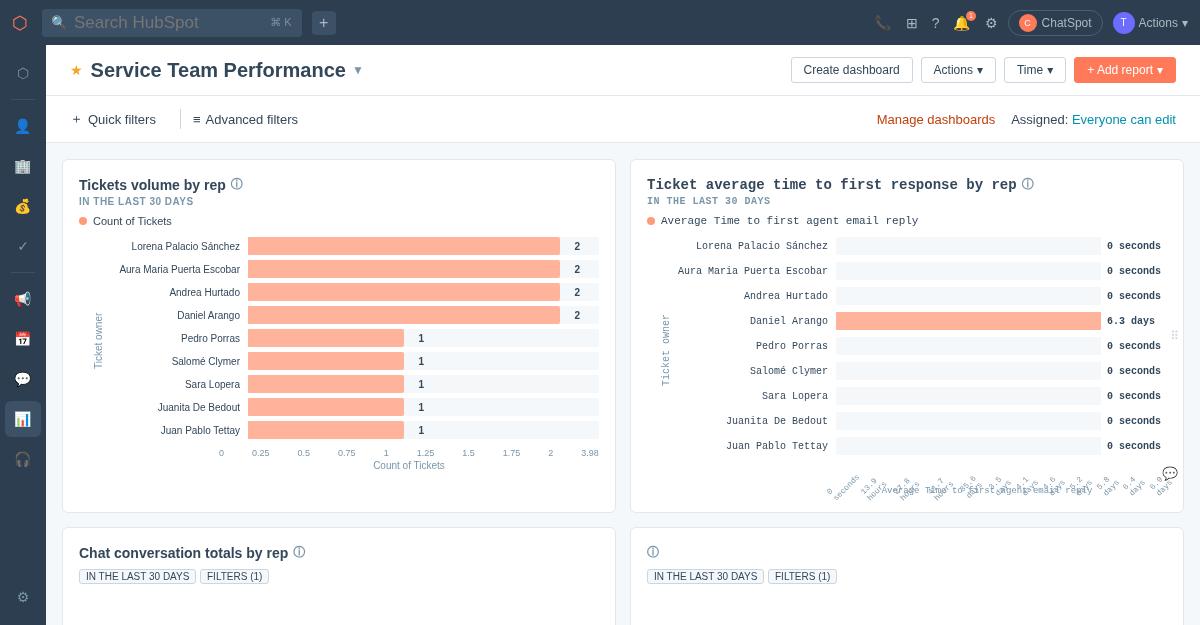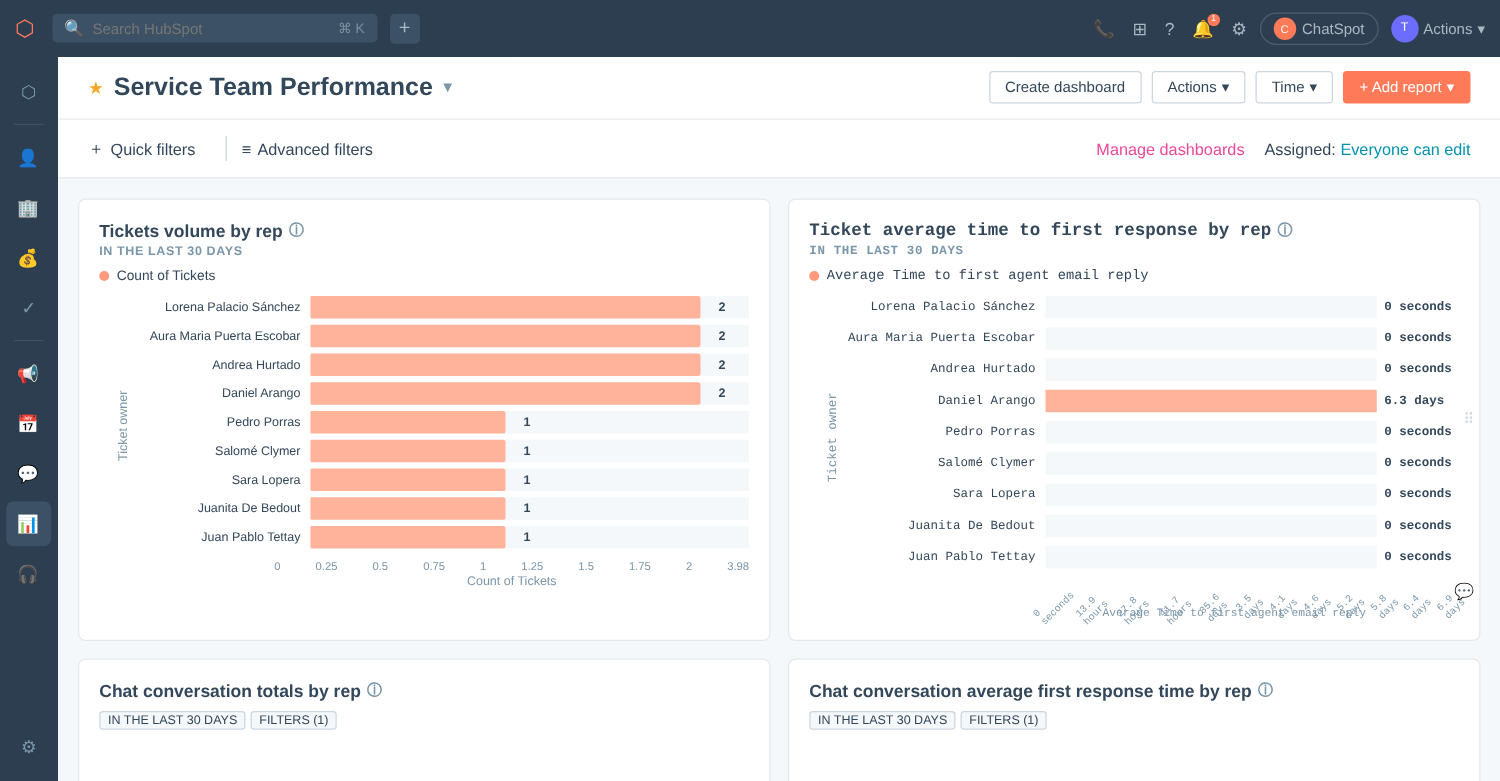--- a/index.html
+++ b/index.html
@@ -20,21 +20,21 @@
       background: #3d5166;
       border-radius: 4px;
       display: flex; align-items: center;
       padding: 4px 10px;
       gap: 6px;
       flex: 0 0 260px;
       color: #aab8c2;
       font-size: 13px;
     }
     .search-bar input {
-      background: none; border: none; outline: none; color: #bef264; font-size: 12px; width: 150px;
+      background: none; border: none; outline: none; color: #bef264; font-size: 17px; width: 150px;
     }
     .search-shortcut { font-size: 11px; color: #7a8fa0; margin-left: auto; }
     .nav-plus { background: #3d5166; border: none; color: #aab8c2; border-radius: 4px; width: 24px; height: 24px; cursor: pointer; font-size: 16px; display:flex; align-items:center; justify-content:center; }
     .nav-spacer { flex: 1; }
     .nav-icons { display: flex; align-items: center; gap: 14px; }
     .nav-icon { color: #aab8c2; font-size: 14px; cursor: pointer; position: relative; }
     .nav-badge { position: absolute; top: -4px; right: -5px; background: #ff7a59; border-radius: 50%; width: 10px; height: 10px; font-size: 7px; color: white; display: flex; align-items: center; justify-content: center; }
     .chatspot-btn { background: #2d3e50; border: 1px solid #4a6070; border-radius: 20px; color: #aab8c2; font-size: 12px; padding: 3px 10px; cursor: pointer; display: flex; align-items: center; gap: 5px; }
     .chatspot-avatar { width: 18px; height: 18px; background: #ff7a59; border-radius: 50%; display:flex; align-items:center; justify-content:center; font-size:9px; color:white; }
     .triario-btn { background: none; border: none; color: #aab8c2; font-size: 12px; cursor: pointer; display: flex; align-items: center; gap: 4px; }
@@ -79,21 +79,21 @@
     .filter-bar {
       background: #fff;
       padding: 10px 24px;
       display: flex; align-items: center;
       border-bottom: 1px solid #e5e8eb;
       gap: 0;
     }
     .filter-btn { display: flex; align-items: center; gap: 5px; color: #33475b; font-size: 13px; cursor: pointer; padding: 4px 12px 4px 0; }
     .filter-divider { width: 1px; height: 20px; background: #cbd6e2; margin: 0 12px; }
     .filter-spacer { flex: 1; }
-    .manage-link { color: #ec4899; font-size: 13px; cursor: pointer; }
+    .manage-link { color: #c2410c; font-size: 13px; cursor: pointer; }
     .assigned-text { font-size: 13px; color: #33475b; margin-left: 16px; }
     .assigned-link { color: #0091ae; cursor: pointer; }
 
     
     .dashboard-grid {
       padding: 16px;
       display: grid;
       grid-template-columns: 1fr 1fr;
       gap: 14px;
     }
@@ -444,21 +444,20 @@
         <span class="info-icon">ⓘ</span>
       </div>
       <div style="margin-top:4px;">
         <span class="tag">IN THE LAST 30 DAYS</span>
         <span class="tag">FILTERS (1)</span>
       </div>
     </div>
 
     <div class="chart-card" style="min-height:120px;">
       <div class="chart-title">
-        <span>Chat conversation average first response time by rep</span>
         <span class="info-icon">ⓘ</span>
       </div>
       <div style="margin-top:4px;">
         <span class="tag">IN THE LAST 30 DAYS</span>
         <span class="tag">FILTERS (1)</span>
       </div>
     </div>
 
   </div>
 </div>

